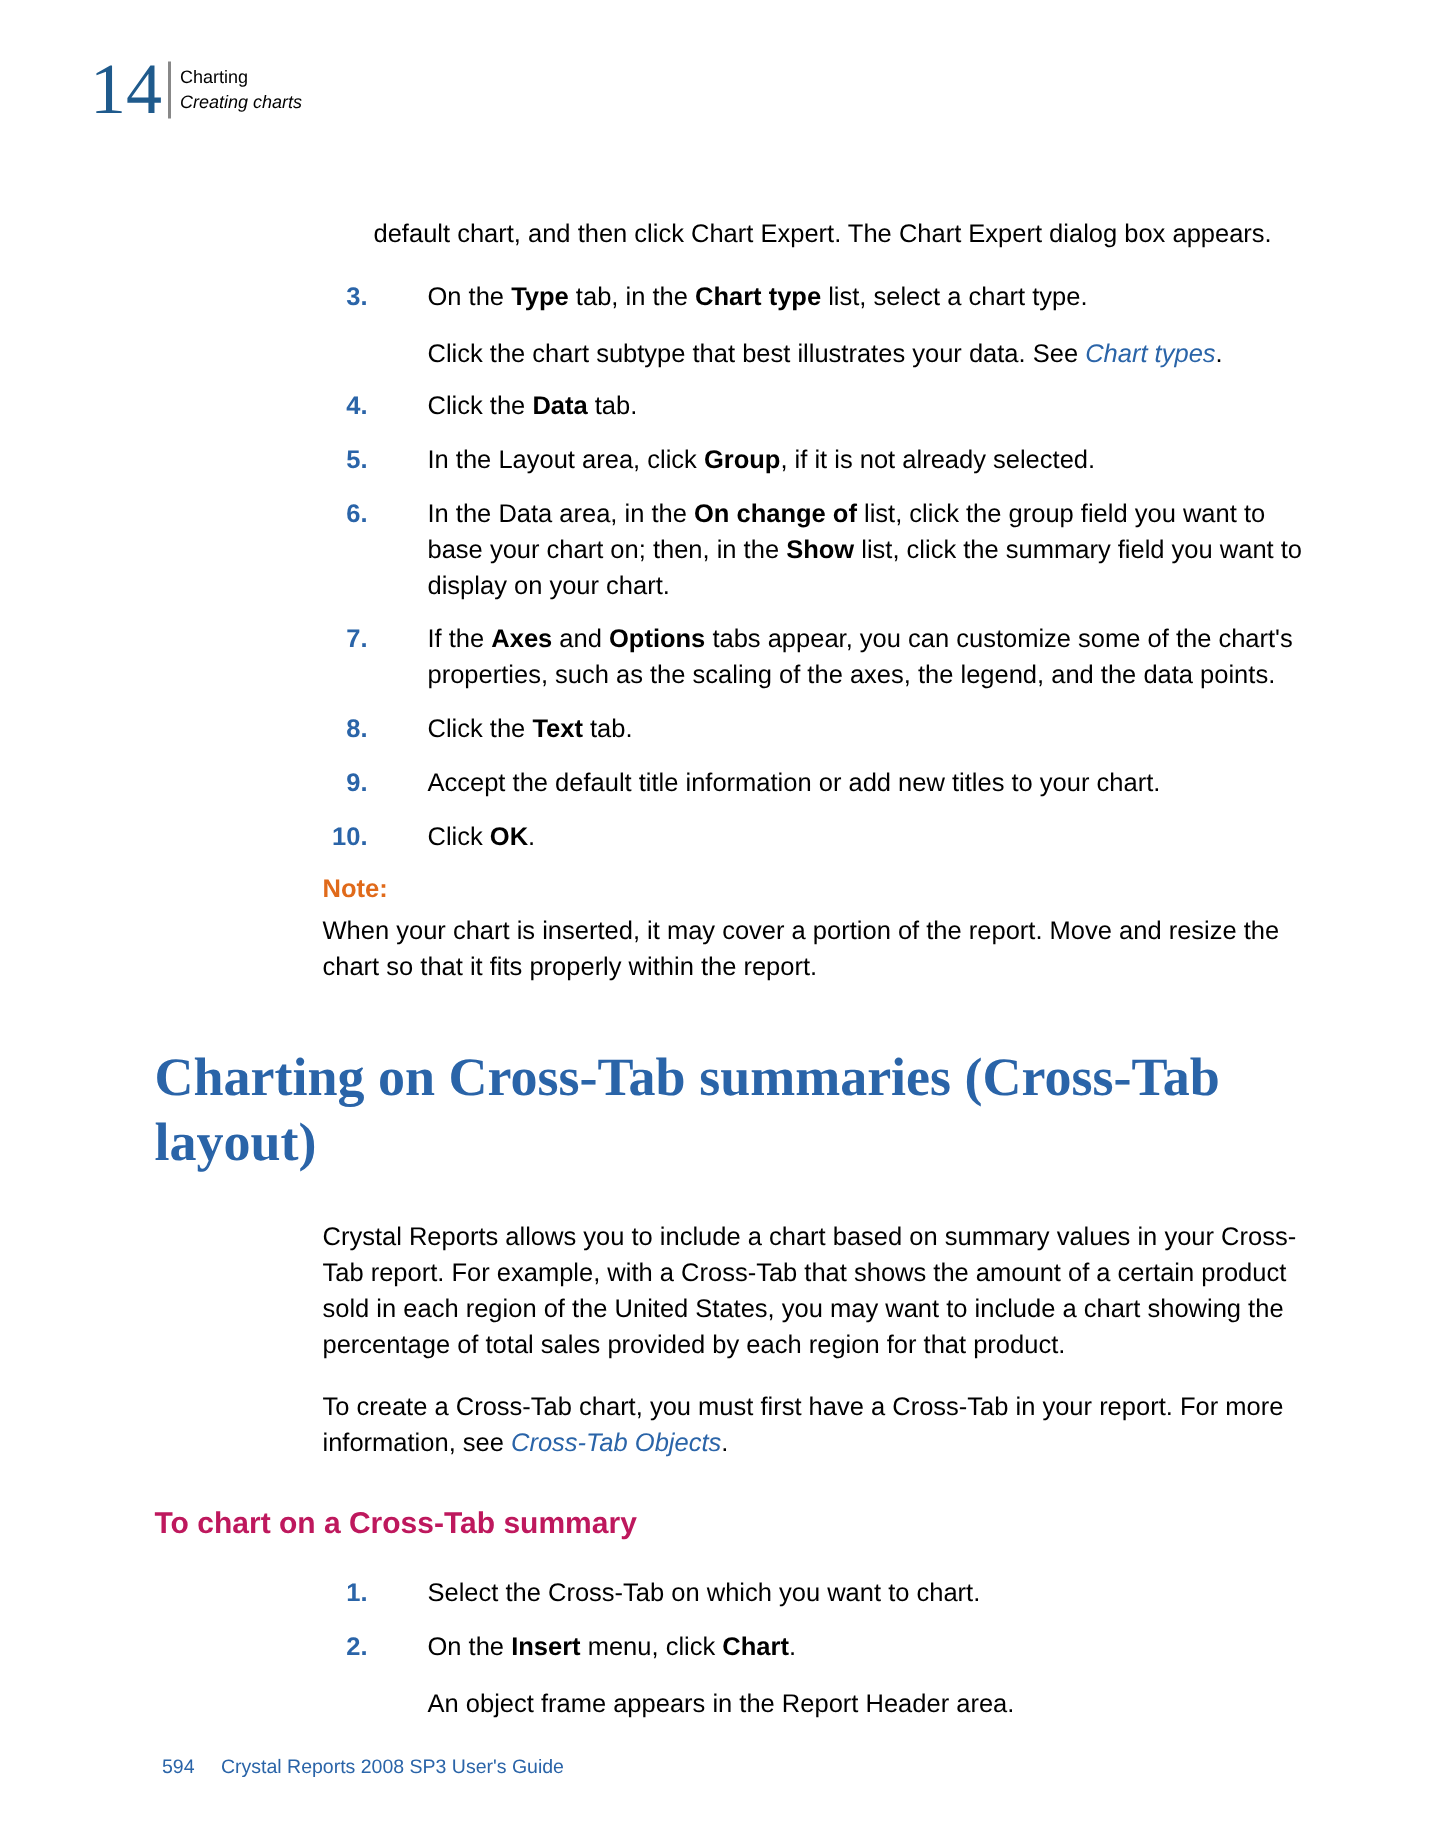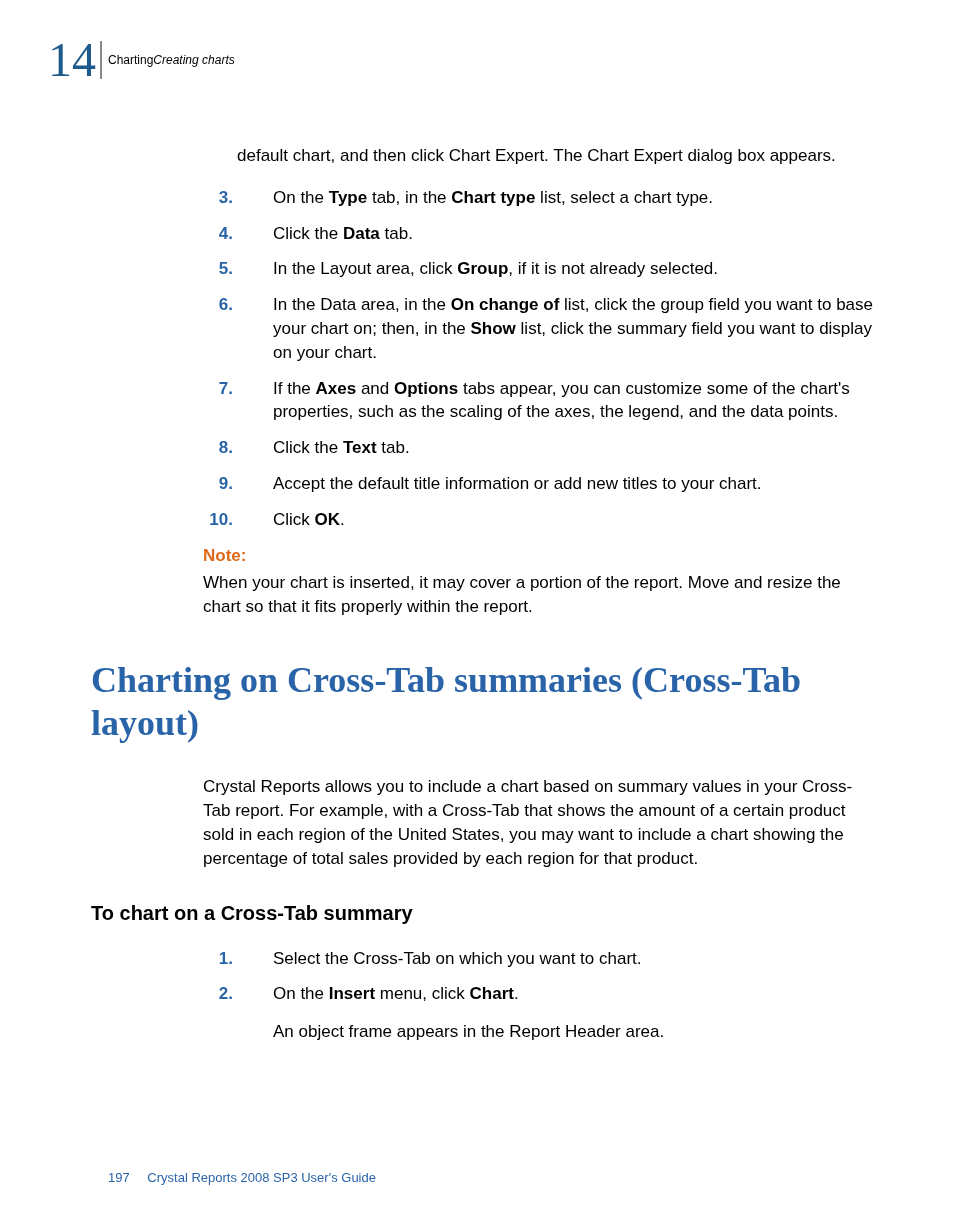--- a/index.html
+++ b/index.html
@@ -9,21 +9,21 @@
     font-family: Arial, Helvetica, sans-serif;
     color: #000;
     background: #fff;
     width: 954px;
     height: 1227px;
     position: relative;
   }
   .page {
     width: 954px;
     height: 1227px;
-    padding: 36px 60px 40px 48px;
+    padding: 36px 60px 40px 60px;
     position: relative;
   }
   .header {
     display: flex;
     align-items: center;
     margin-bottom: 60px;
   }
   .chapnum {
     font-family: Georgia, "Times New Roman", serif;
     font-size: 48px;
@@ -32,21 +32,21 @@
     line-height: 1;
   }
   .vbar {
     width: 2px;
     height: 38px;
     background: #888;
     margin: 0 6px 0 4px;
   }
   .header-labels {
     display: flex;
-    flex-direction: row;
+    flex-direction: column;
     font-size: 12px;
     line-height: 1.4;
   }
   .header-top { font-weight: 400; }
   .header-bot { font-style: italic; }
   .content {
     margin-left: 155px;
     margin-right: 20px;
     font-size: 17px;
     line-height: 1.4;
@@ -80,21 +80,21 @@
     font-family: "Palatino Linotype", Georgia, serif;
     font-size: 36px;
     font-weight: bold;
     color: #2a64a8;
     margin: 40px 0 30px -112px;
     line-height: 1.2;
   }
   .h3 {
     font-size: 20px;
     font-weight: bold;
-    color: #000000;
+    color: #be185d;
     margin: 28px 0 20px -112px;
   }
   .footer {
     position: absolute;
     bottom: 42px;
     left: 108px;
     font-size: 13px;
     color: #2a64a8;
   }
   .footer .pg { margin-right: 14px; }
@@ -115,20 +115,23 @@
 
   <div class="content">
 
     <div class="para" style="margin-left:34px;">default chart, and then click Chart Expert. The Chart Expert dialog box appears.</div>
 
     <ol class="ol">
       <li>
         <span class="num">3.</span>
         <span class="body">
           <span>On the </span><b>Type</b><span> tab, in the </span><b>Chart type</b><span> list, select a chart type.</span>
+          <div class="sub">
+            <span>Click the chart subtype that best illustrates your data. See </span><a class="link">Chart types</a><span>.</span>
+          </div>
         </span>
       </li>
       <li>
         <span class="num">4.</span>
         <span class="body">
           <span>Click the </span><b>Data</b><span> tab.</span>
         </span>
       </li>
       <li>
         <span class="num">5.</span>
@@ -168,36 +171,39 @@
 
     <div style="margin-top:6px;">
       <div class="note-label">Note:</div>
       <div>When your chart is inserted, it may cover a portion of the report. Move and resize the chart so that it fits properly within the report.</div>
     </div>
 
     <div class="h2">Charting on Cross-Tab summaries (Cross-Tab layout)</div>
 
     <div class="para">Crystal Reports allows you to include a chart based on summary values in your Cross-Tab report. For example, with a Cross-Tab that shows the amount of a certain product sold in each region of the United States, you may want to include a chart showing the percentage of total sales provided by each region for that product.</div>
 
+    <div class="para">
+      <span>To create a Cross-Tab chart, you must first have a Cross-Tab in your report. For more information, see </span><a class="link">Cross-Tab Objects</a><span>.</span>
+    </div>
 
     <div class="h3">To chart on a Cross-Tab summary</div>
 
     <ol class="ol">
       <li>
         <span class="num">1.</span>
         <span class="body">Select the Cross-Tab on which you want to chart.</span>
       </li>
       <li>
         <span class="num">2.</span>
         <span class="body">
           <span>On the </span><b>Insert</b><span> menu, click </span><b>Chart</b><span>.</span>
           <div class="sub">An object frame appears in the Report Header area.</div>
         </span>
       </li>
     </ol>
 
   </div>
 
   <div class="footer">
-    <span class="pg">197</span>
+    <span class="pg">594</span>
     <span>Crystal Reports 2008 SP3 User's Guide</span>
   </div>
 </div>
 
 </body></html>

